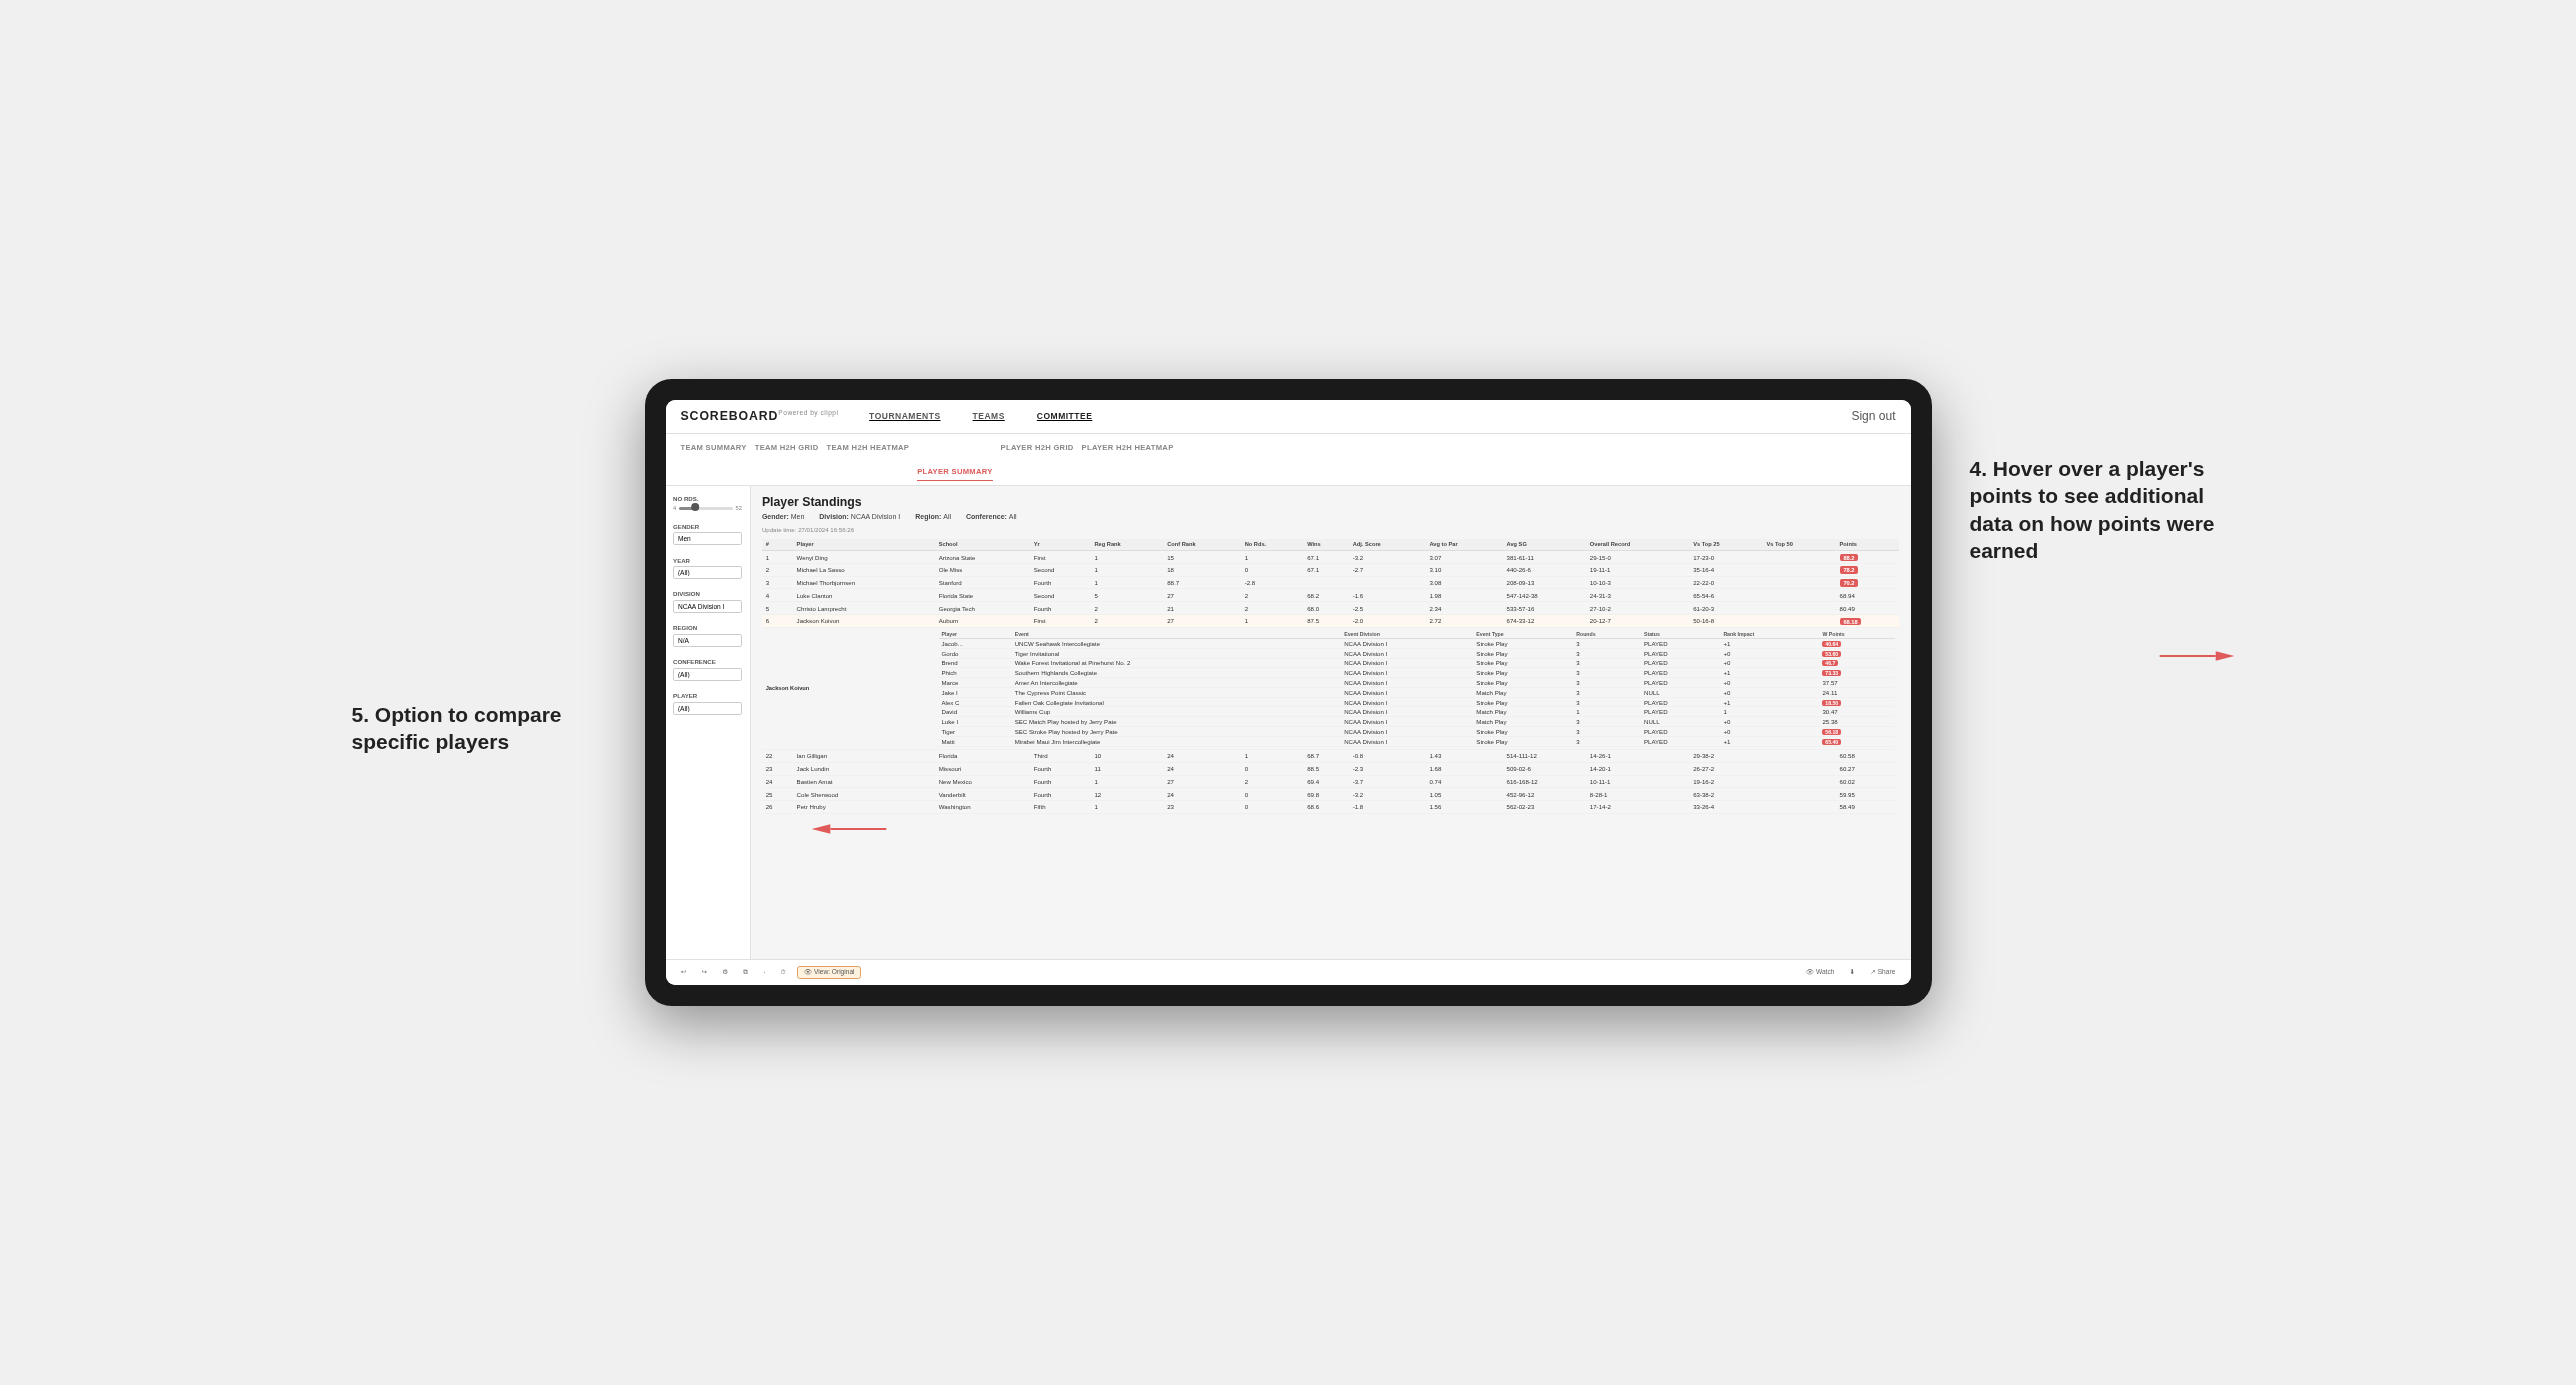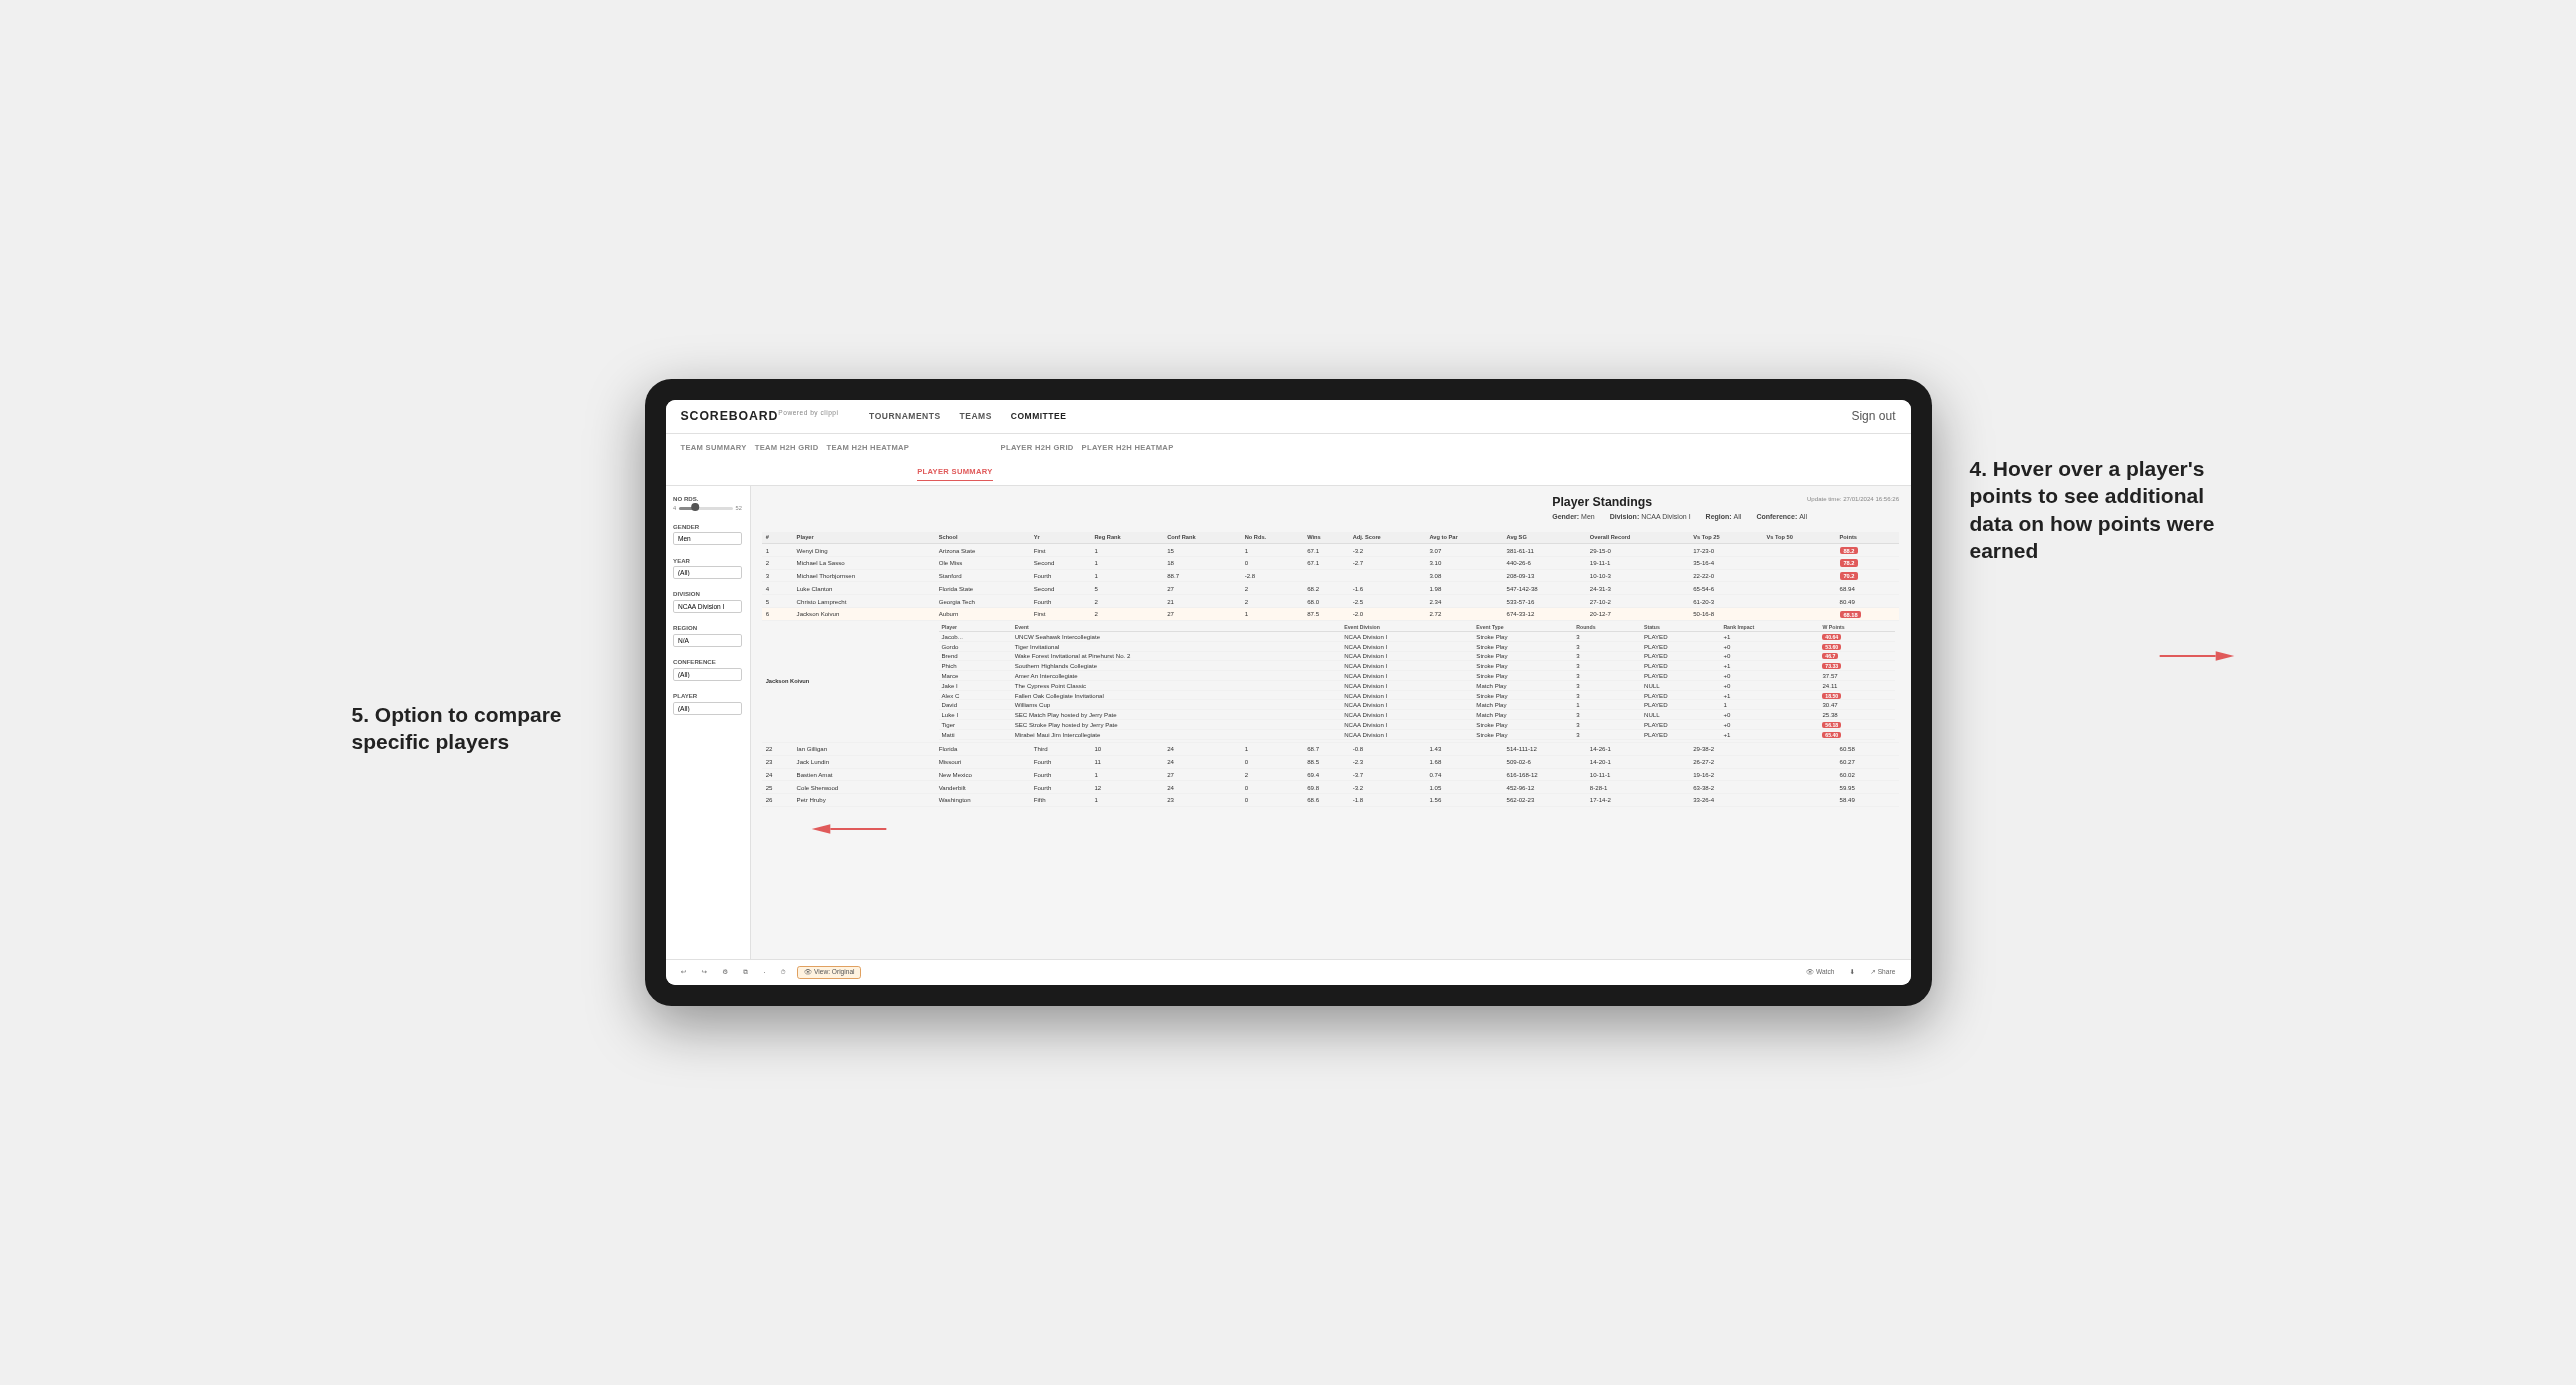--- a/index.html
+++ b/index.html
@@ -59,22 +59,23 @@
     }
 
     .logo-sub {
       font-size: 6.6px;
       color: #888;
       letter-spacing: 0.5px;
     }
 
     .nav-links {
       display: flex;
-      gap: 19px;
+      gap: 32px;
       flex: 1;
+      text-decoration: underline;
     }
 
     .nav-link {
       font-size: 8.5px;
       font-weight: 600;
       color: #555;
       letter-spacing: 0.5px;
       cursor: pointer;
       padding: 3.8px 0;
       text-transform: uppercase;
@@ -438,21 +439,21 @@
           <div class="sidebar-section">
             <div class="sidebar-label">Player</div>
             <select class="select-dropdown">
               <option>(All)</option>
             </select>
           </div>
         </div>
 
         <div class="table-area">
           <div class="table-header-section">
-            <div style="display:flex;justify-content:flex-end;align-items:flex-start;">
+            <div style="display:flex;justify-content:center;align-items:flex-start;flex-direction:column;">
               <div>
                 <div class="table-title">Player Standings</div>
                 <div class="table-filters">
                   <span><span class="filter-label">Gender: </span><span>Men</span></span>
                   <span><span class="filter-label">Division: </span><span>NCAA Division I</span></span>
                   <span><span class="filter-label">Region: </span><span>All</span></span>
                   <span><span class="filter-label">Conference: </span><span>All</span></span>
                 </div>
               </div>
               <div class="update-time" style="font-size:6.1px;color:#888;">Update time: 27/01/2024 16:56:26</div>

